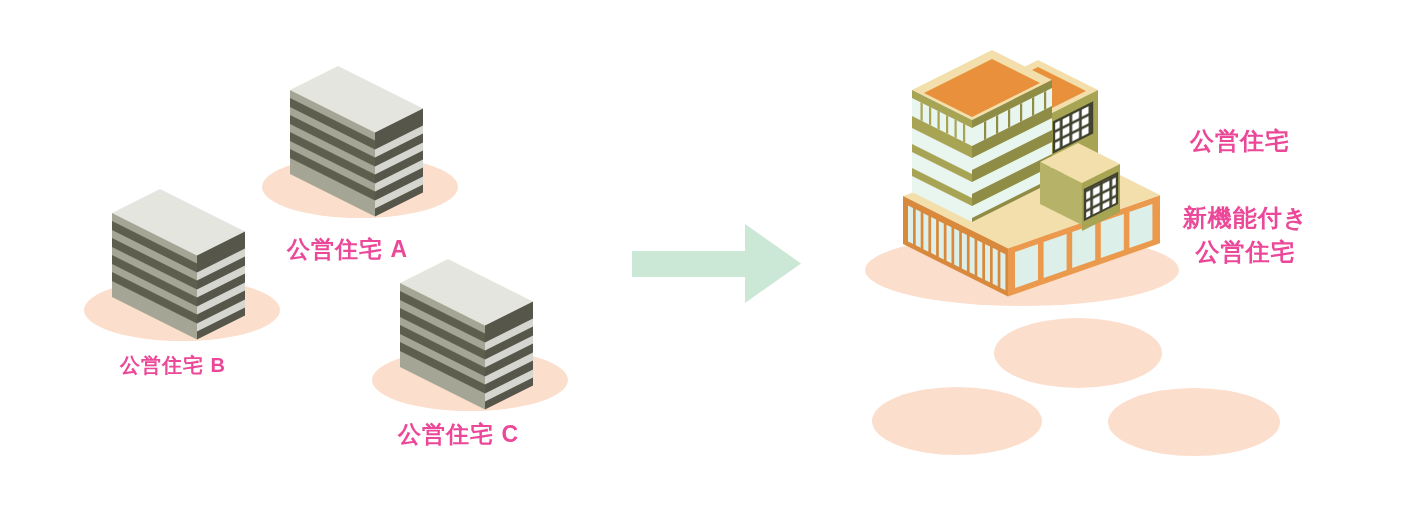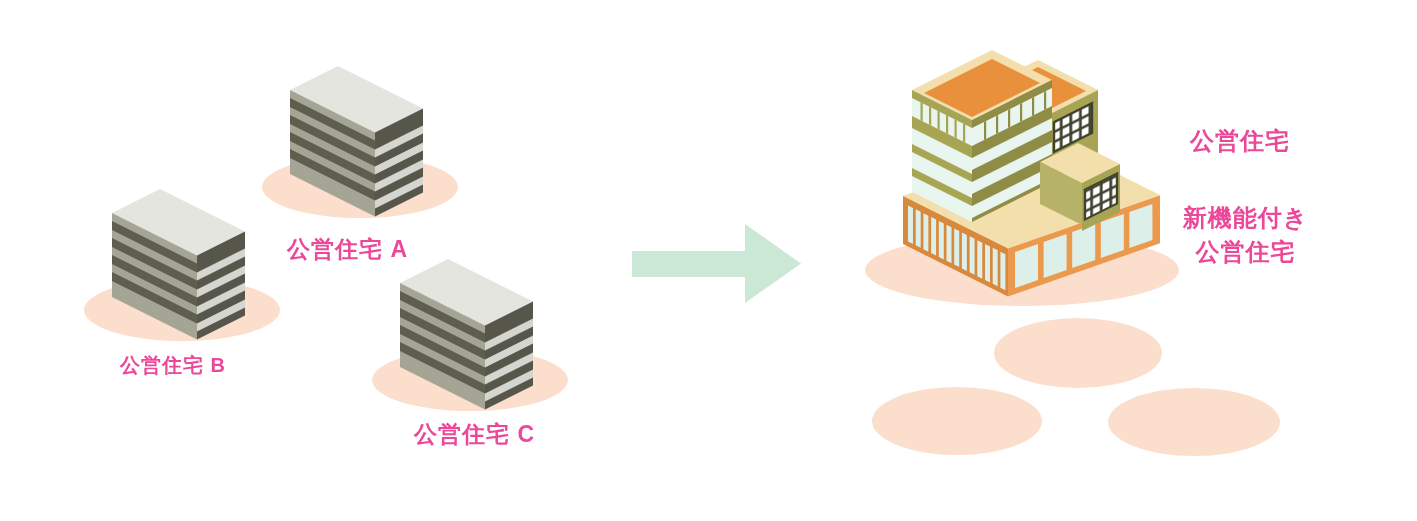--- a/index.html
+++ b/index.html
@@ -14,21 +14,21 @@
   .lbl{
     position:absolute;
     color:#ec4899;
     font-weight:600;
     letter-spacing:1px;
     white-space:nowrap;
     line-height:1.2;
   }
   .lbl-a{left:287px;top:229px;font-size:23px;margin-top:7px;}
   .lbl-b{left:120px;top:353px;font-size:20px;}
-  .lbl-c{left:398px;top:421px;font-size:23px;margin-left:16px;}
+  .lbl-c{left:398px;top:421px;font-size:23px;}
   .lbl-after-top{left:1190px;top:127px;font-size:24px;}
   .lbl-after-mid{left:1158px;top:201px;width:175px;font-size:24px;text-align:center;white-space:normal;line-height:1.4;}
   .lbl-vacant{left:818px;top:341px;font-size:23px;}
 </style>
 </head>
 <body>
 
 <div id="canvas">
 
   <svg id="art" width="1417" height="521" viewBox="0 0 1417 521">

